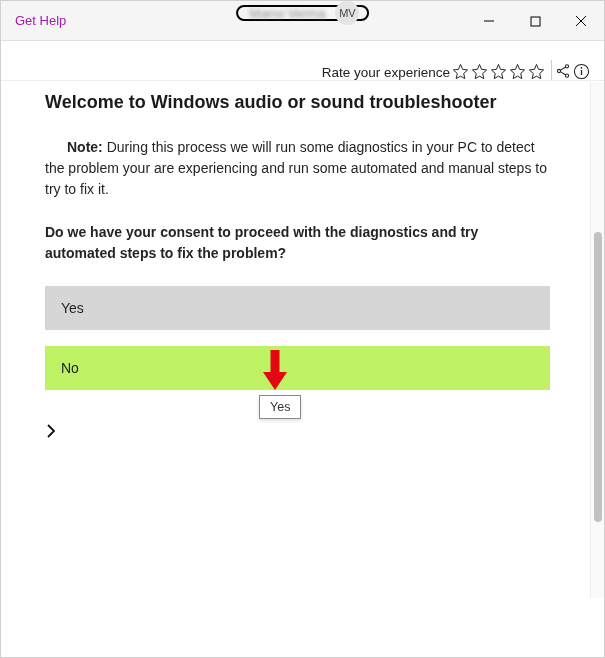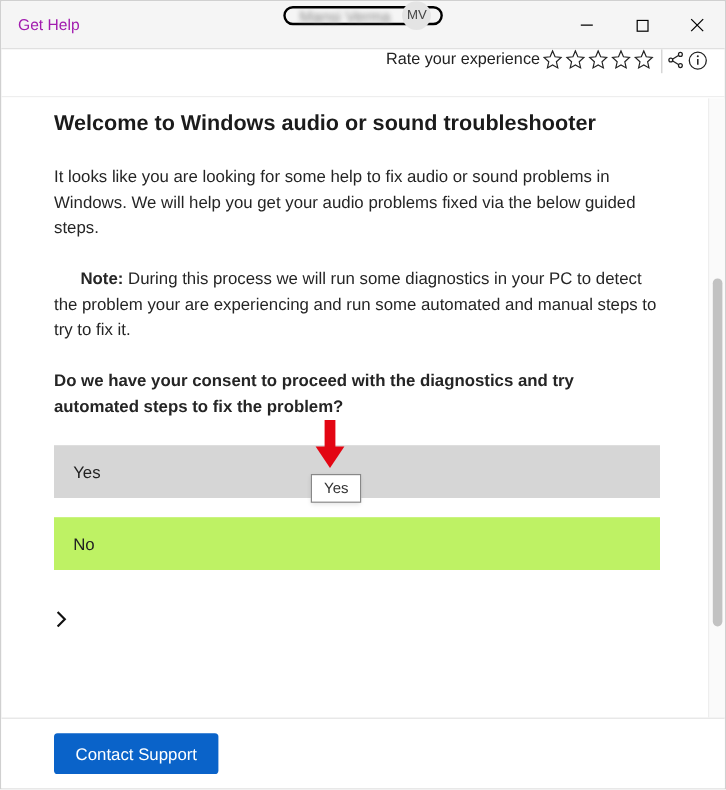--- a/index.html
+++ b/index.html
@@ -8,21 +8,21 @@
 
   .titlebar { height:40px; background:#f5f5f5; border-bottom:1px solid #e0e0e0; display:flex; align-items:center; padding:0 0 0 14px; position:relative; }
   .app-title { font-size:13px; color:#a21caf; }
   .user-chip { position:absolute; left:50%; top:4px; transform:translateX(-50%); display:flex; align-items:center; gap:10px; height:16px; padding:0 8px 0 12px; border:2px solid #000; border-radius:8px; background:#f5f5f5; }
   .user-name { color:#888; filter:blur(2px); font-size:13px; }
   .user-avatar { width:24px; height:24px; border-radius:50%; background:#e4e4e4; display:flex; align-items:center; justify-content:center; font-size:11px; color:#444; }
   .win-controls { position:absolute; right:0; top:0; height:40px; display:flex; }
   .win-btn { width:46px; height:40px; display:flex; align-items:center; justify-content:center; font-size:14px; color:#000; }
   .win-btn svg { stroke:#000; }
 
-  .toolbar { height:40px; padding:0 14px; display:flex; align-items:flex-start; justify-content:flex-end; gap:0; border-bottom:1px solid #eee; }
+  .toolbar { height:40px; padding:0 14px; display:flex; align-items:flex-end; justify-content:flex-end; gap:0; border-bottom:1px solid #eee; }
   .rate-label { font-size:13.5px; color:#222; margin-right:2px; }
   .stars { display:flex; gap:2px; }
   .stars svg { width:17px; height:17px; }
   .vsep { width:1px; height:20px; background:#ccc; margin:0 2px 0 6px; }
   .toolbar-icon { width:18px; height:18px; display:flex; align-items:center; justify-content:center; }
 
   .body-wrap { position:absolute; top:81px; bottom:59px; left:0; right:0; display:flex; }
   .content { flex:1; overflow-y:auto; padding:10px 40px 20px 44px; }
   .content h2 { font-size:18px; font-weight:700; margin:0 0 24px 0; }
   .content p { font-size:14px; line-height:1.5; margin:0 0 22px 0; color:#252525; }
@@ -107,43 +107,39 @@
           <circle cx="12" cy="12" r="10" fill="none" stroke="#222" stroke-width="1.5"></circle>
           <line x1="12" y1="10" x2="12" y2="17" stroke="#222" stroke-width="1.8"></line>
           <circle cx="12" cy="7" r="1.2" fill="#222"></circle>
         </svg>
     </div>
   </div>
 
   <div class="body-wrap">
     <div class="content">
       <h2>Welcome to Windows audio or sound troubleshooter</h2>
-      <p>It looks like you are looking for some help to fix audio or sound problems in Windows. We will help you get your audio problems fixed via the below guided steps.</p>
       <p>
         <b>Note:</b><span> During this process we will run some diagnostics in your PC to detect the problem your are experiencing and run some automated  and manual steps to try to fix it.</span>
       </p>
       <p class="consent">Do we have your consent to proceed with the diagnostics and try automated steps to fix the problem?</p>
       <button class="option selected">Yes</button>
       <button class="option">No</button>
       <div class="rec-row">
         <span class="chev">
           <svg width="12" height="14" viewBox="0 0 12 14">
               <path d="M3 1 L9 7 L3 13" fill="none" stroke="#111" stroke-width="1.8"></path>
             </svg>
         </span>
       </div>
     </div>
     <div class="scrollbar-track">
       <div class="scrollbar-thumb" style="top:150px; height:290px;"></div>
     </div>
   </div>
 
-  <div class="footer">
-    <button class="contact-btn">Contact Support</button>
-  </div>
 
   <svg class="arrow" viewBox="0 0 26 40">
     <path d="M13 0 L13 24" stroke="#e30613" stroke-width="9"></path>
     <path d="M1 22 L13 40 L25 22 Z" fill="#e30613"></path>
   </svg>
   <div class="tooltip">Yes</div>
 
 </div>
 
 </body></html>

